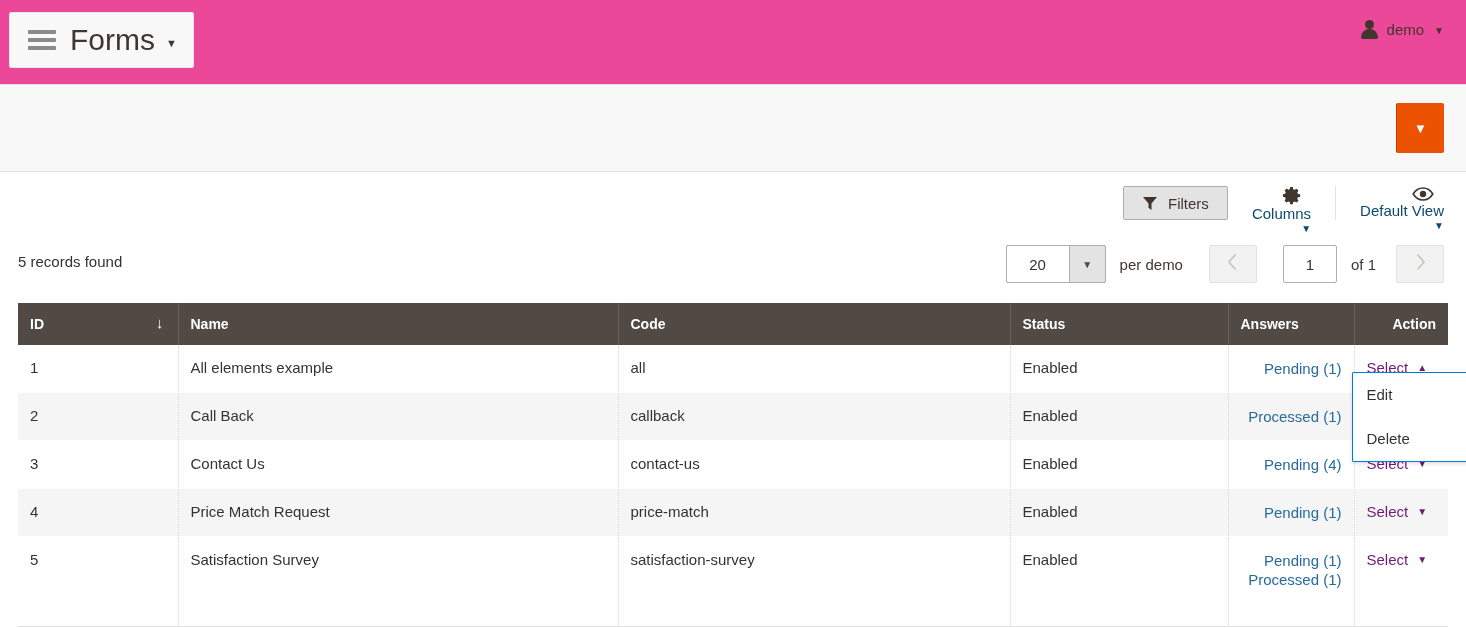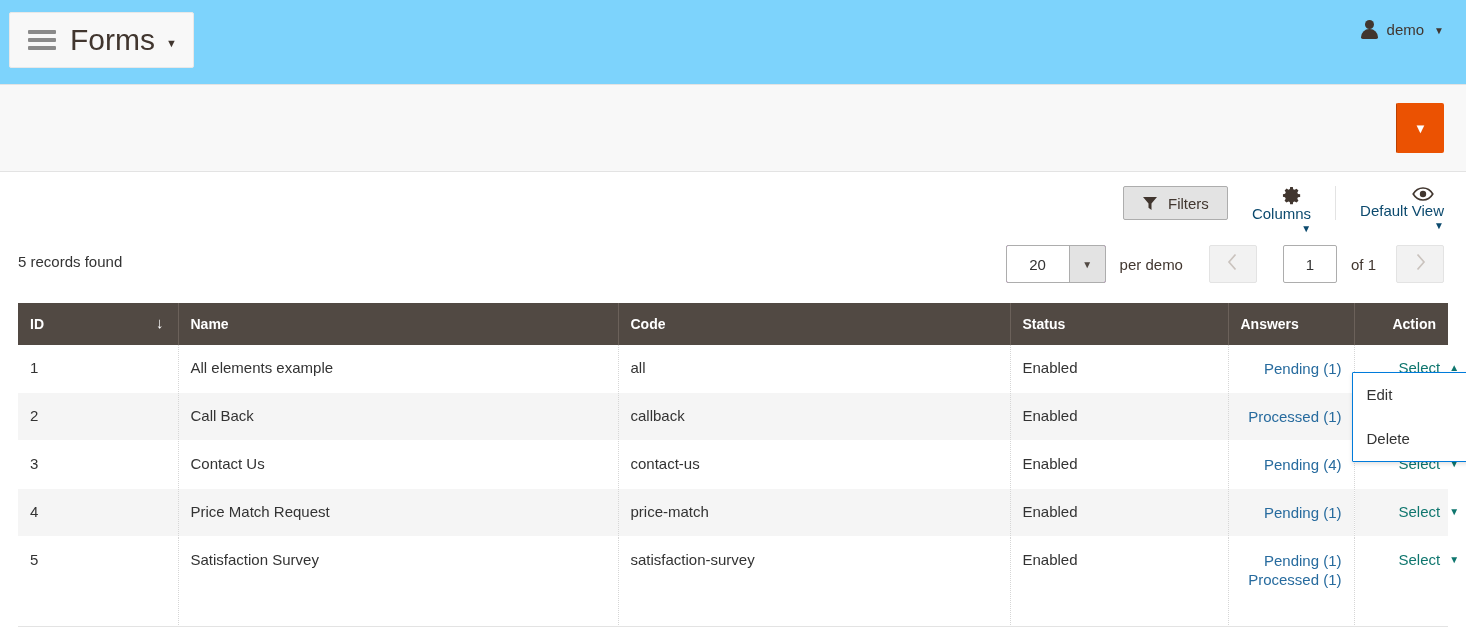--- a/index.html
+++ b/index.html
@@ -9,21 +9,21 @@
     background: #ffffff;
     font-family: "Liberation Sans", sans-serif;
     color: #333333;
     overflow: hidden;
   }
 
   
   .page-header {
     position: relative;
     height: 85px;
-    background: #7dd3fc;
+    background: #ec4899;
     border-bottom: 1px solid #e3e3e3;
   }
   .logo-box {
     position: absolute;
     left: 9px; top: 12px;
     height: 56px;
     display: flex; align-items: center;
     padding: 0 16px 0 18px;
     background: #f8f8f8;
     border: 1px solid #e8e8e8;
@@ -267,24 +267,24 @@
   table.data-grid tbody td.col-answers { text-align: right; }
   .answer-link {
     color: #276b9e;
     text-decoration: none;
     display: block;
     line-height: 19px;
     cursor: pointer;
   }
   .select-cell { position: relative; }
   .select-link {
-    color: #0f766e;
+    color: #701a75;
     text-decoration: none;
     cursor: pointer;
-    display: inline-flex; align-items: center; margin-left: 32px;
+    display: inline-flex; align-items: center;
   }
   .select-link .sel-caret { margin-left: 9px; font-size: 10px; position: relative; top: 0px; }
 
   
   .action-menu {
     position: absolute;
     left: -3px;
     top: 27px;
     width: 118px;
     background: #ffffff;

